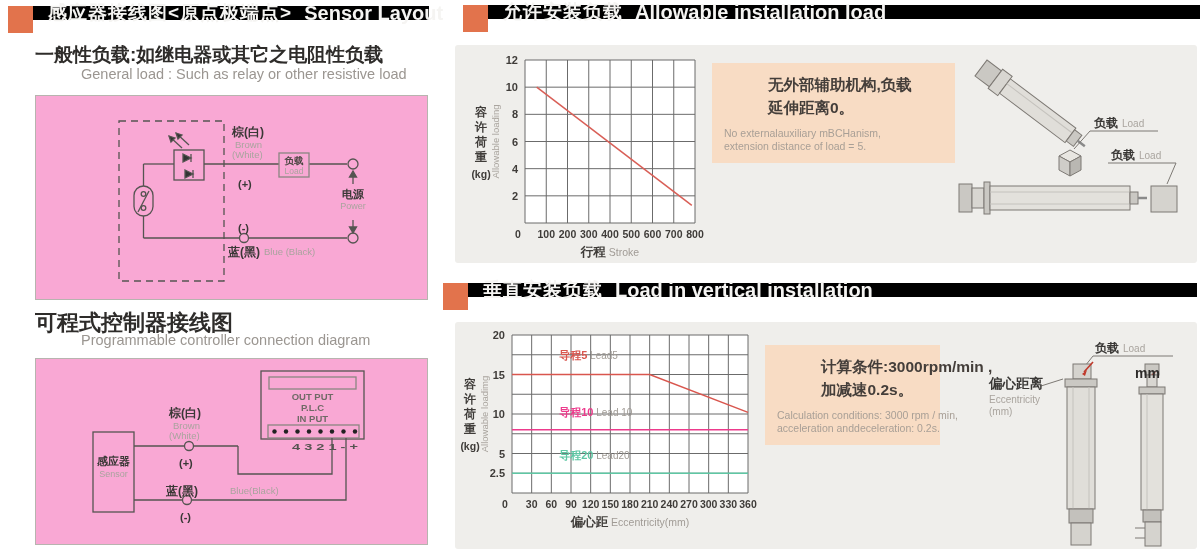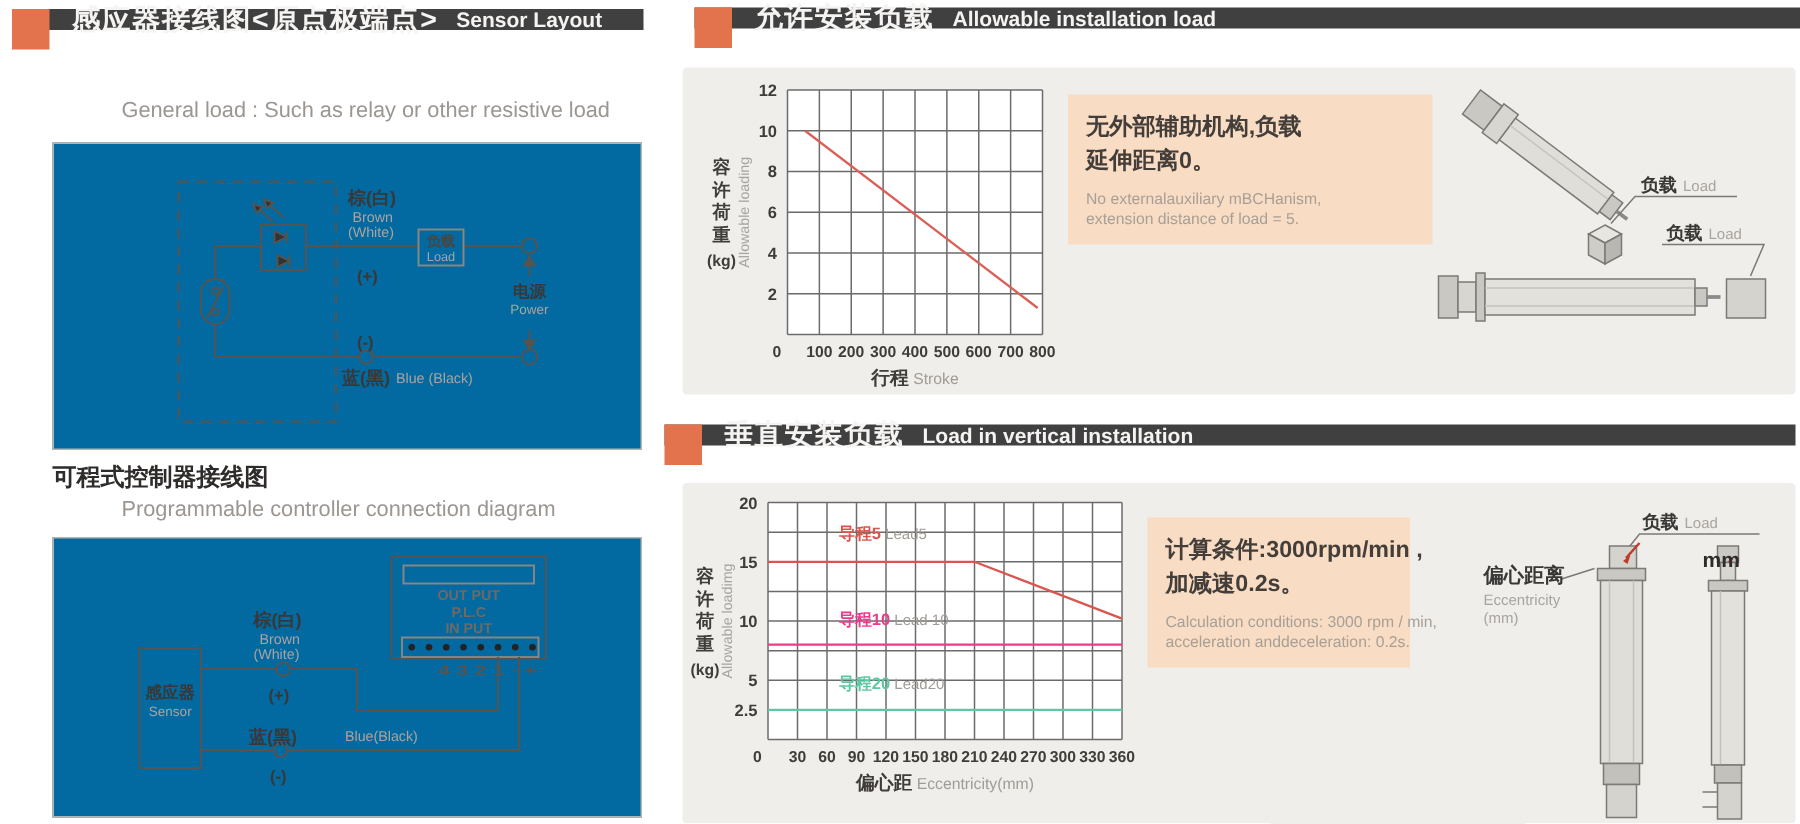--- a/index.html
+++ b/index.html
@@ -1,49 +1,50 @@
 <!DOCTYPE html>
 <html><head>
 <meta charset="utf-8">
 <style>
   * { margin:0; padding:0; box-sizing:border-box; }
   body { background:#ffffff; font-family:"Liberation Sans", sans-serif; }
   #page { position:relative; width:1200px; height:549px; background:#ffffff; overflow:hidden; }
 
-  .hdr { position:absolute; height:14px; background:#404040; color:#f5f4f2; display:flex; align-items:center; }
+  .hdr { position:absolute; height:14px; background:#000000; color:#f5f4f2; display:flex; align-items:center; }
   .hdr .sq { position:absolute; left:0; top:0; width:25px; height:27px; background:#e2734c; }
   .hdr .cn { margin-left:40px; font-size:19px; font-weight:bold; letter-spacing:1px; white-space:nowrap; }
-  .hdr .en { margin-left:12px; font-size:14px; font-weight:bold; white-space:nowrap; }
+  .hdr .en { margin-left:12px; font-size:20px; font-weight:bold; white-space:nowrap; }
 
   .sec-title { position:absolute; font-size:19px; font-weight:bold; color:#2e2c2a; white-space:nowrap; }
   .sec-sub   { position:absolute; font-size:14.5px; color:#9b9691; white-space:nowrap;margin-left:45px; }
 
-  .diagram-box { position:absolute; background:#0369a1; border:1.5px solid #b7b4af; }
+  .diagram-box { position:absolute; background:#f9a8d4; border:1.5px solid #b7b4af; }
 
   .panel { position:absolute; background:#efeeeb; border-radius:3px; }
 
   .note { position:absolute; background:#f8dcc4; padding:10px 12px 9px 12px; }
-  .note .cn-line { font-size:15.5px; font-weight:bold; color:#443e3a; line-height:1.5; white-space:nowrap; }
+  .note .cn-line { font-size:15.5px; font-weight:bold; color:#443e3a; line-height:1.5; white-space:nowrap;margin-left:44px; }
   .note .en-line { font-size:10.5px; color:#a89f96; line-height:1.3; white-space:nowrap; }
   .note .en-block { margin-top:7px; }
 
   svg text { font-family:"Liberation Sans", sans-serif; }
   .abs { position:absolute; }
 </style>
 </head>
 <body>
 
 <div id="page">
 
   <div class="hdr" style="left:8px; top:6px; width:421px;">
     <div class="sq"></div>
     <span class="cn">感应器接线图&lt;原点极端点&gt;</span>
     <span class="en">Sensor Layout</span>
   </div>
 
+  <div class="sec-title" style="left:35px; top:42px;">一般性负载:如继电器或其它之电阻性负载</div>
   <div class="sec-sub" style="left:36px; top:66px;">General load : Such as relay or other resistive load</div>
 
   <div class="diagram-box" style="left:35px; top:95px; width:393px; height:205px;">
     <svg width="390" height="202" viewBox="0 0 390 202">
       <g stroke="#555451" stroke-width="1.3" fill="none">
         <rect x="83" y="25" width="105" height="160" stroke-dasharray="7,5"></rect>
 
         <line x1="107.5" y1="68" x2="138" y2="68"></line>
         <line x1="168" y1="68" x2="243" y2="68"></line>
         <line x1="273" y1="68" x2="311" y2="68"></line>
@@ -87,21 +88,21 @@
         <text x="258" y="78" font-size="8.5" fill="#a9a49e" text-anchor="middle">Load</text>
         <text x="317" y="102" font-size="11" font-weight="bold" fill="#3a3836" text-anchor="middle">电源</text>
         <text x="317" y="113" font-size="9" fill="#a9a49e" text-anchor="middle">Power</text>
         <text x="202" y="136" font-size="11" font-weight="bold" fill="#3a3836">(-)</text>
         <text x="192" y="160" font-size="12" font-weight="bold" fill="#3a3836">蓝(黑)</text>
         <text x="228" y="159" font-size="9.5" fill="#a9a49e">Blue (Black)</text>
       </g>
     </svg>
   </div>
 
-  <div class="sec-title" style="left:35px; top:308px; font-size:16px;">可程式控制器接线图</div>
+  <div class="sec-title" style="left:35px; top:308px; font-size:22px;">可程式控制器接线图</div>
   <div class="sec-sub" style="left:36px; top:332px;">Programmable controller connection diagram</div>
 
   <div class="diagram-box" style="left:35px; top:358px; width:393px; height:187px;">
     <svg width="390" height="184" viewBox="0 0 390 184">
       <g stroke="#555451" stroke-width="1.3" fill="none">
         <rect x="57" y="73" width="41" height="80"></rect>
         <rect x="225" y="12" width="103" height="68"></rect>
         <rect x="233" y="18" width="87" height="12" stroke="#8a8681"></rect>
         <rect x="232" y="66" width="91" height="13" stroke="#8a8681"></rect>
 

